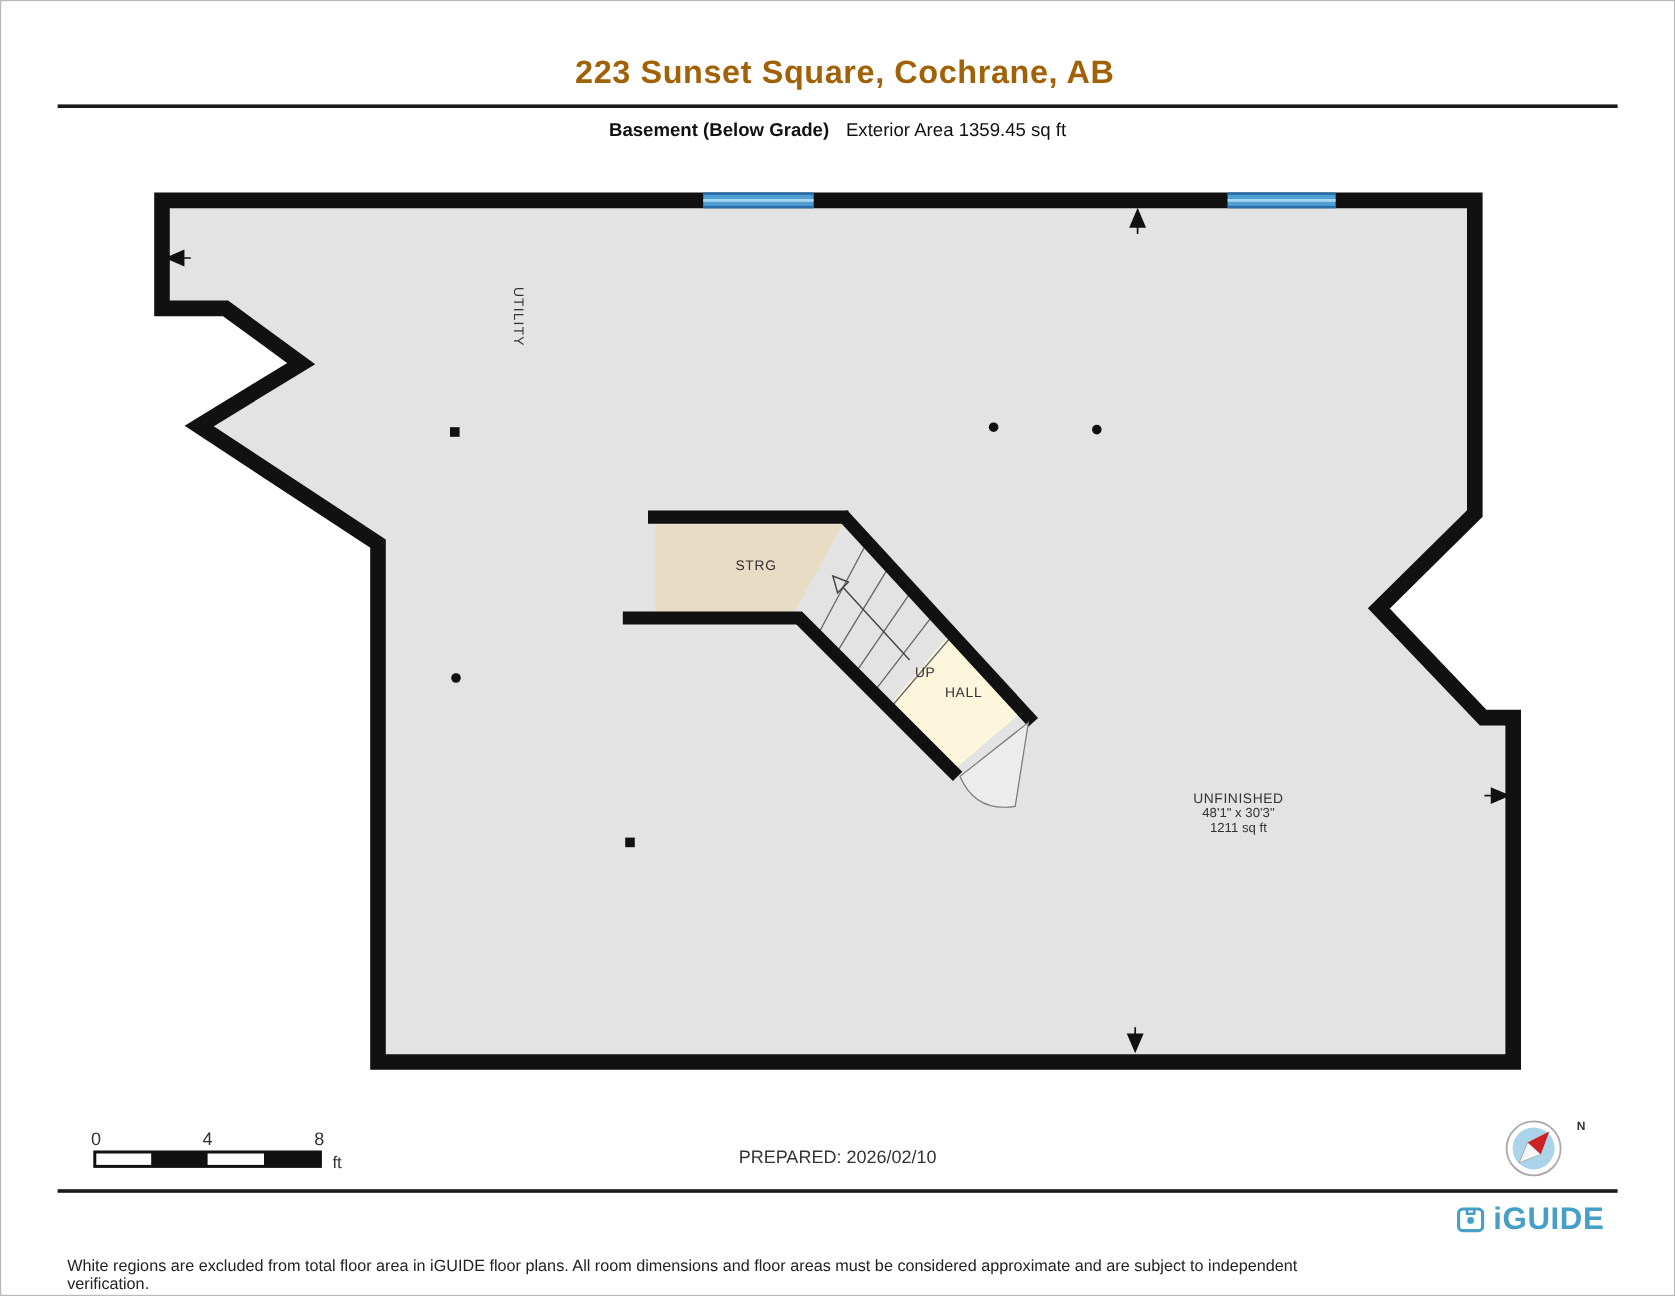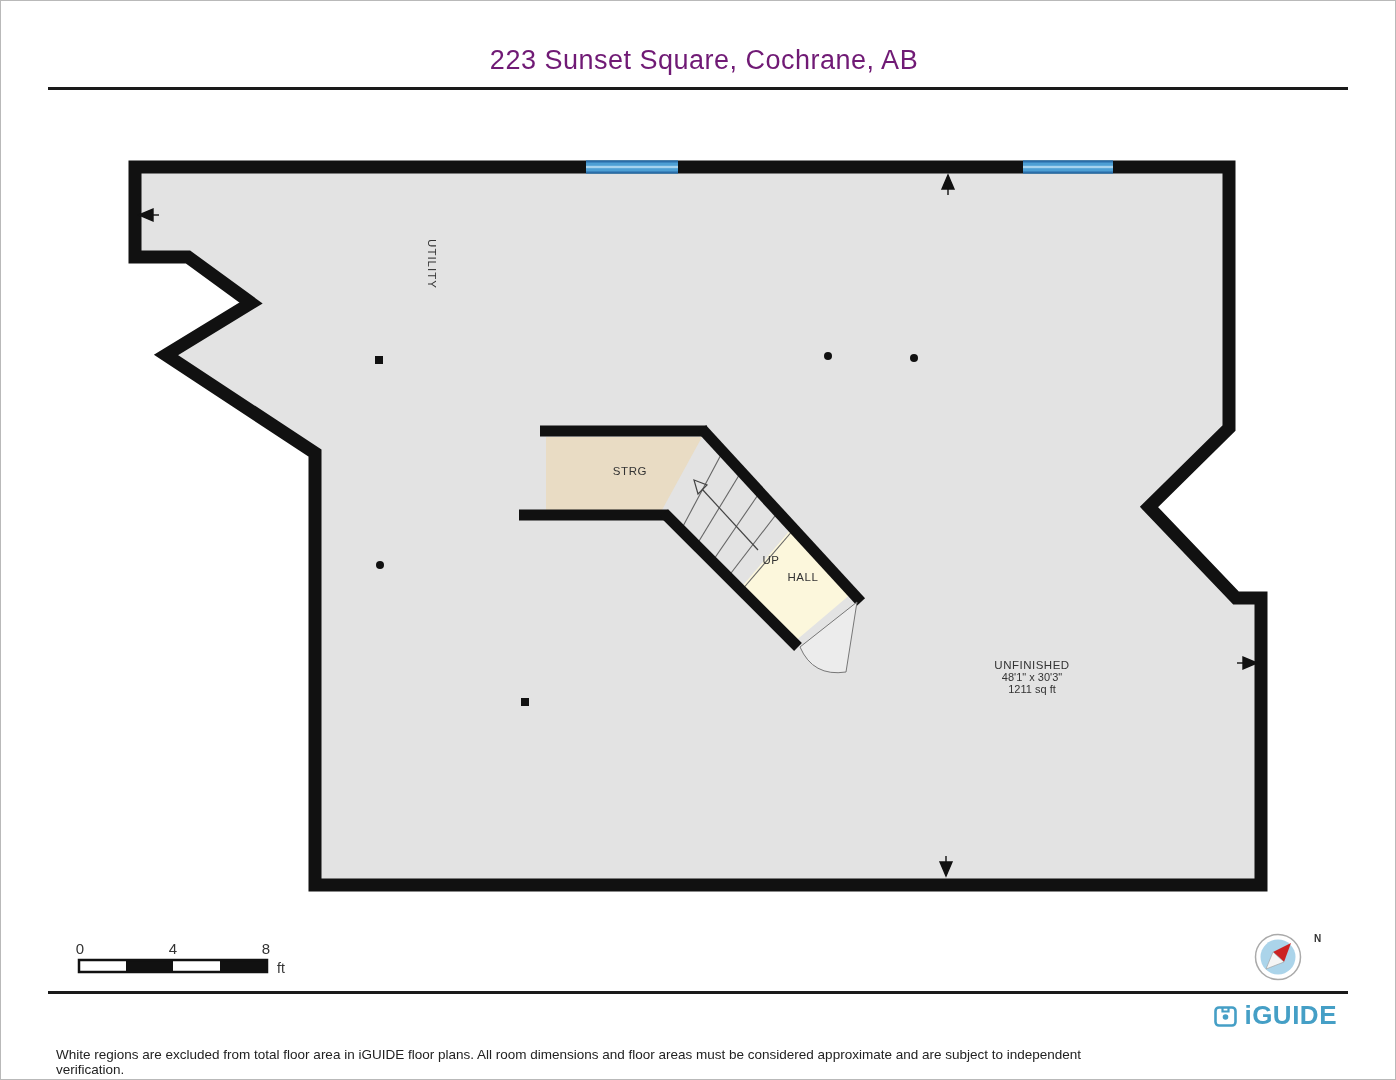--- a/index.html
+++ b/index.html
@@ -7,21 +7,21 @@
     position:relative;
     width:1394px;height:1078px;
     border:1px solid #b9b9b9;
     background:#ffffff;
     font-family:"Liberation Sans", sans-serif;
     overflow:hidden;
   }
   .title{
     position:absolute;top:44px;left:12px;right:0;
     text-align:center;
-    font-size:27px;font-weight:normal;color:#701a75;
+    font-size:27px;font-weight:bold;color:#a16207;
     letter-spacing:.5px;
   }
   .header-rule{
     position:absolute;top:86px;left:47px;right:47px;
     height:3px;background:#1a1a1a;
   }
   .subtitle{
     position:absolute;top:99px;left:0;right:0;
     display:flex;justify-content:center;align-items:baseline;gap:14px;
     font-size:15.5px;color:#111;
@@ -50,20 +50,24 @@
   }
   svg text{font-family:"Liberation Sans", sans-serif;fill:#333;}
 </style>
 </head>
 <body>
 
 <div class="page">
 
   <div class="title">223 Sunset Square, Cochrane, AB</div>
   <div class="header-rule"></div>
+  <div class="subtitle">
+    <span class="floor">Basement (Below Grade)</span>
+    <span class="area">Exterior Area 1359.45 sq ft</span>
+  </div>
 
   <svg class="plan-svg" width="1396" height="1080" viewBox="0 0 1396 1080">
 
     <polygon points="134,166 1228,166 1228,427 1148,506 1235,597 1260,597 1260,884 314,884 314,452 165,354 250,302 187,256 134,256" fill="#e3e3e3" stroke="#111" stroke-width="13" stroke-linejoin="miter"></polygon>
 
     <g>
       <rect x="585" y="159.5" width="92" height="13" fill="#4d9fd4"></rect>
       <rect x="585" y="159.5" width="92" height="2" fill="#2a6da8"></rect>
       <rect x="585" y="170.5" width="92" height="2" fill="#2a6da8"></rect>
       <rect x="585" y="164.8" width="92" height="2.4" fill="#a6d3ee"></rect>
@@ -146,20 +150,21 @@
 
     <g>
       <circle cx="1277" cy="956" r="22.5" fill="#ffffff" stroke="#aaaaaa" stroke-width="1.5"></circle>
       <circle cx="1277" cy="956" r="17.5" fill="#abd4ea"></circle>
       <polygon points="1290,942 1283,961 1272,951" fill="#cc2222"></polygon>
       <polygon points="1265,968 1272,951 1283,961" fill="#f5f5f5" stroke="#999" stroke-width="0.6"></polygon>
       <text x="1313" y="941" font-size="10" font-weight="bold" fill="#222">N</text>
     </g>
   </svg>
 
+  <div class="prepared">PREPARED: 2026/02/10</div>
 
   <div class="footer-rule"></div>
   <div class="disclaimer">White regions are excluded from total floor area in iGUIDE floor plans. All room dimensions and floor areas must be considered approximate and are subject to independent verification.</div>
 
   <div class="brand">
     <svg width="26" height="24" viewBox="0 0 26 24">
       <rect x="2.5" y="3.5" width="20" height="18" rx="3.5" fill="none" stroke="#459fc6" stroke-width="2.6"></rect>
       <path d="M9.5 3.5 v4 h6 v-4" fill="none" stroke="#459fc6" stroke-width="2.2"></path>
       <circle cx="12.5" cy="13" r="2.8" fill="#459fc6"></circle>
     </svg>

